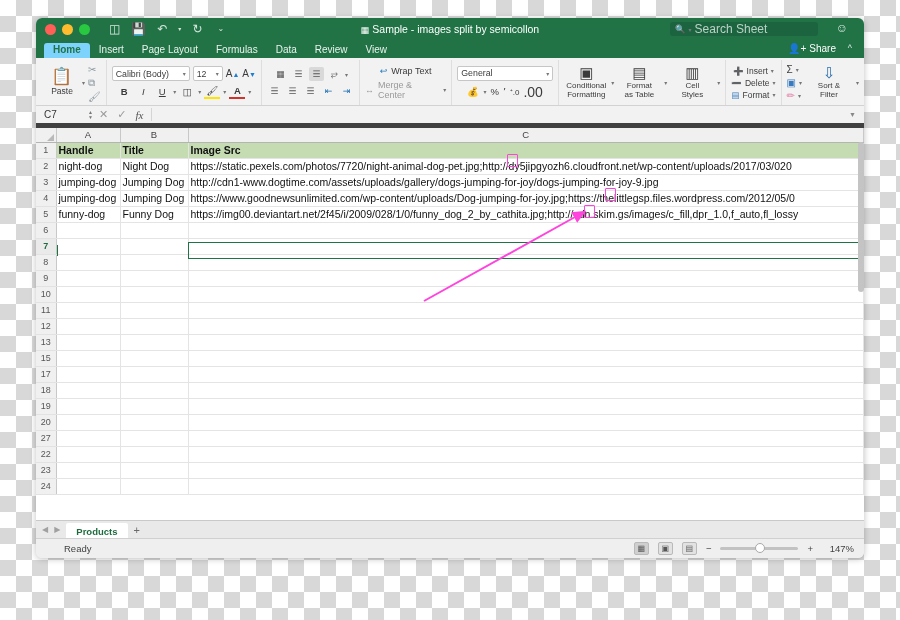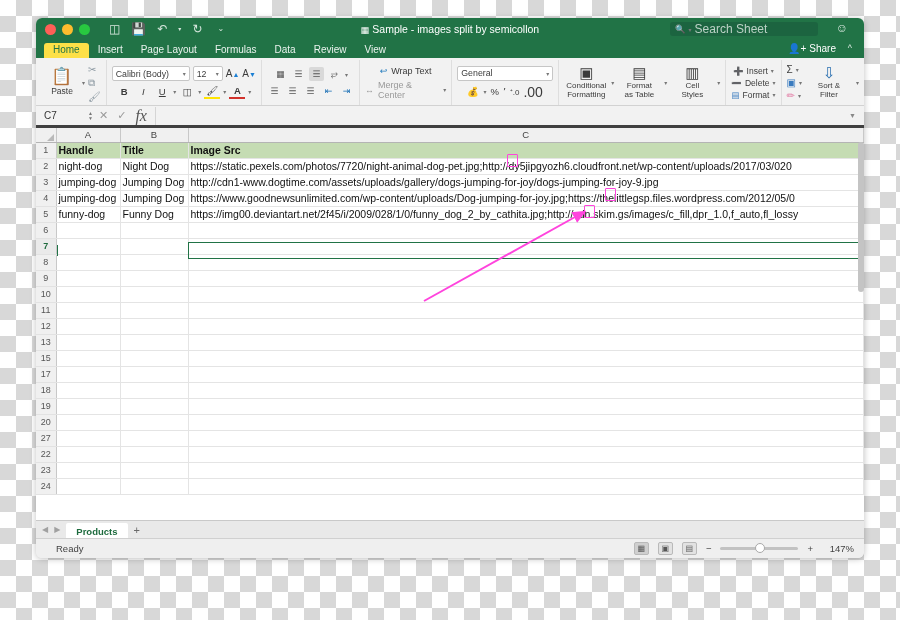--- a/index.html
+++ b/index.html
@@ -58,21 +58,21 @@
   
   .tabbar {
     height:18px; background:#217346; flex:none;
     display:flex; align-items:flex-end; padding-left:8px;
     position:relative;
   }
   .tab {
     font-size:10px; color:#eaf3ee; padding:2px 9px 3px 9px;
     line-height:1; white-space:nowrap;
   }
-  .tab.active{ background:#fde047; color:#217346; font-weight:normal;
+  .tab.active{ background:#7dd3fc; color:#217346; font-weight:bold;
     border-radius:3px 3px 0 0; }
   .share {
     position:absolute; right:28px; top:3px;
     color:#fff; font-size:10px; display:flex; align-items:center; gap:3px;
   }
   .chev{ position:absolute; right:12px; top:3px; color:#d8e8df; font-size:9px;}
   
   .ribbon {
     height:48px; background:#f2f2f2; flex:none;
     display:flex; align-items:stretch;
@@ -117,27 +117,27 @@
   .bigbtn{ display:flex;flex-direction:column;align-items:center;justify-content:center;
            width:44px; text-align:center; line-height:1.1; font-size:8px; }
   .bigbtn .ic{ font-size:15px; line-height:15px; margin-bottom:2px;}
   .cellsgrp{ display:flex;flex-direction:column;gap:2px;justify-content:center;font-size:8.5px;}
   .cellrow{ display:flex;align-items:center;gap:3px; }
   .editgrp{ display:flex;align-items:center;gap:5px; }
   .editcol{ display:flex;flex-direction:column;gap:2px; font-size:10px;}
   
   .formulabar{
     height:22px;background:#f2f2f2;flex:none;display:flex;align-items:center;
-    border-bottom:3px solid #404040; font-size:10px; color:#333;
+    border-bottom:5px solid #404040; font-size:10px; color:#333;
   }
   .namebox{ width:52px; padding-left:8px; font-size:10px; }
   .spin{ display:flex;flex-direction:column; font-size:5px; color:#777; line-height:5px; margin-right:6px;}
   .fbicons{ display:flex;align-items:center;gap:9px; color:#9a9a9a; font-size:11px;
             padding-right:8px; border-right:1px solid #d5d5d5;}
-  .fx{ font-style:italic; font-family:"Liberation Serif",serif; font-size:16px; color:#555;}
+  .fx{ font-style:italic; font-family:"Liberation Serif",serif; font-size:11px; color:#555;}
   .fbinput{ flex:1; }
   .fbcaret{ margin-right:8px; color:#888; font-size:7px; }
   
   .gridwrap{ flex:1; position:relative; background:#fff; overflow:hidden; }
   table.grid{ border-collapse:collapse; table-layout:fixed; width:100%; }
   .colhdr td{
     height:14px; background:#f0f0f0; border-right:1px solid #c8c8c8;
     border-bottom:1px solid #b4b4b4; text-align:center; font-size:9.5px; color:#444;
   }
   .corner{ width:20px; background:#f0f0f0 !important; position:relative;}
@@ -180,21 +180,21 @@
     background:#fff; color:#1e6b3e; font-weight:bold; font-size:9.5px;
     padding:3px 10px; border-radius:2px 2px 0 0; margin-top:3px;
   }
   .addsheet{ color:#6a6a6a; font-size:11px; }
   
   .statusbar{
     height:20px; background:#efefef; flex:none;
     display:flex; align-items:center; border-top:1px solid #d0d0d0;
     font-size:9.5px; color:#444; padding:0 10px;
   }
-  .ready{ margin-left:10px; }
+  .ready{ margin-left:18px; }
   .statusright{ margin-left:auto; display:flex; align-items:center; gap:9px; }
   .viewbtn{ width:15px;height:13px;border:1px solid #b9b9b9;border-radius:2px;
             background:#e2e2e2; display:flex;align-items:center;justify-content:center;
             font-size:8px;color:#555;}
   .viewbtn.on{ background:#cfcfcf; }
   .zoomtrack{ width:78px;height:3px;background:#c2c2c2;border-radius:2px;position:relative;}
   .zoomknob{ position:absolute;left:44%;top:-4px;width:10px;height:10px;border-radius:50%;
              background:#fff;border:1px solid #a8a8a8;}
   .zoomlabel{ width:32px; text-align:right; }
   .vscroll{ position:absolute; right:0; top:14px; bottom:0; width:6px; }

